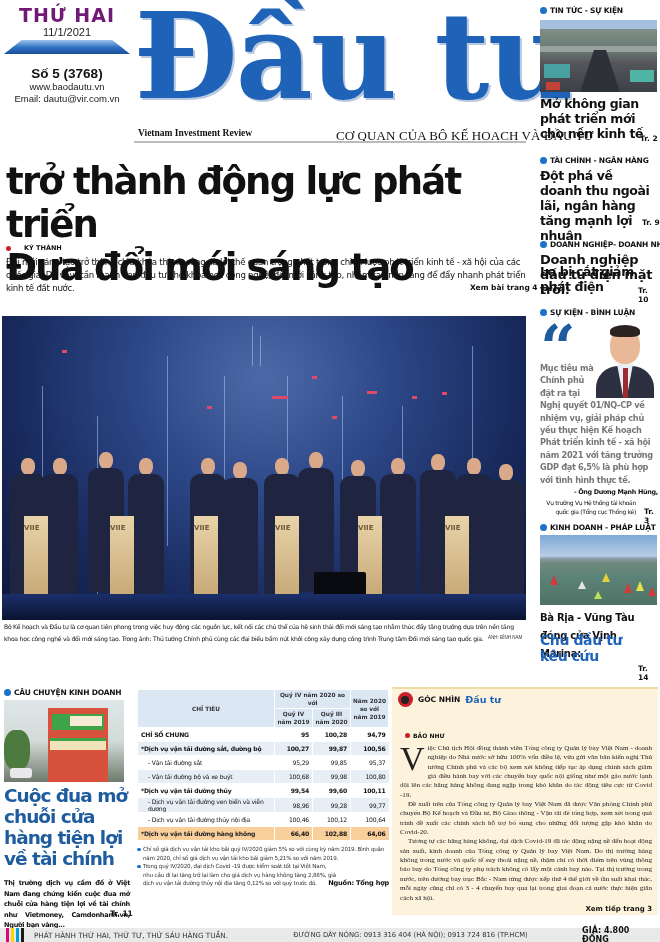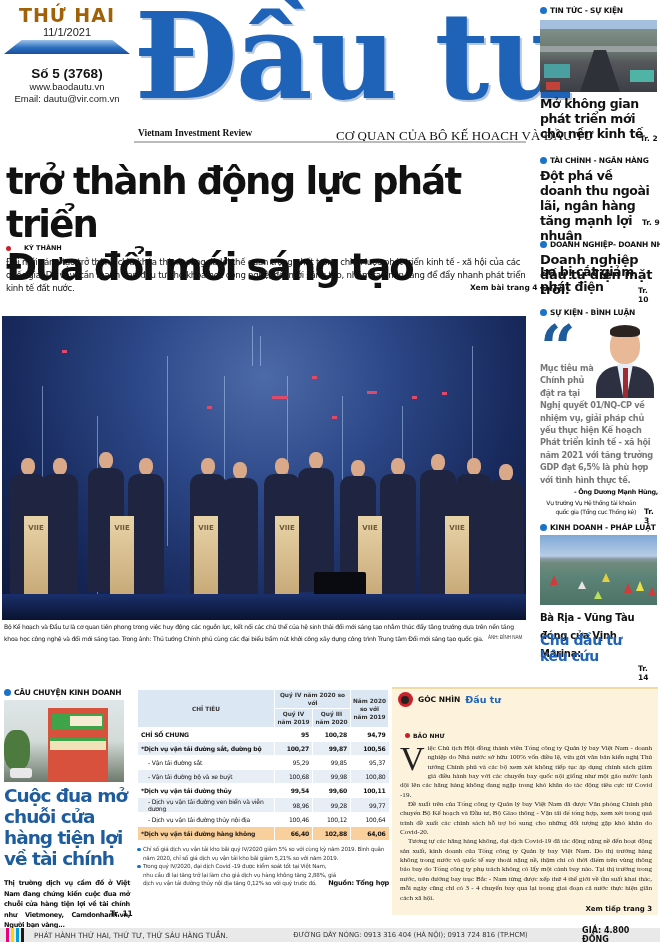--- a/index.html
+++ b/index.html
@@ -2,21 +2,21 @@
 <html><head>
 <meta charset="utf-8">
 <style>
   * { box-sizing: border-box; margin: 0; padding: 0; }
   html, body { width: 660px; height: 942px; background: #fff; overflow: hidden; }
   body { font-family: "Liberation Sans", sans-serif; color: #111; position: relative; }
   .abs { position: absolute; }
 
   
   #day-block { left: 4px; top: 4px; width: 126px; height: 50px; }
-  #day-name { font-family: "DejaVu Sans", sans-serif; font-weight: 900; font-size: 19px; text-align: center; letter-spacing: 1px; color: #a16207; }
+  #day-name { font-family: "DejaVu Sans", sans-serif; font-weight: 900; font-size: 19px; text-align: center; letter-spacing: 1px; color: #701a75; }
   #day-date { font-size: 11px; text-align: center; margin-top: 0px; color: #222; }
   #day-bar { position: absolute; left: 0; top: 36px; width: 126px; height: 14px;
     background: linear-gradient(180deg, #9ec3ea 0%, #2a6fc0 55%, #1d4f98 100%);
     clip-path: polygon(14% 0, 86% 0, 100% 100%, 0 100%); }
   #issue-block { left: 4px; top: 66px; width: 126px; text-align: center; }
   #issue-num { font-weight: 700; font-size: 13.5px; }
   #issue-web, #issue-email { font-size: 9.5px; line-height: 12px; color: #222; }
 
   
   #logo { left: 134px; top: -14px; width: 395px; height: 140px; font-family: "DejaVu Serif", serif; font-weight: 700;
@@ -68,21 +68,21 @@
   
   #main-photo { left: 2px; top: 316px; width: 524px; height: 304px; overflow: hidden;
     background: radial-gradient(ellipse at 50% 20%, #4d6aa8 0%, #2c4787 35%, #17285a 70%, #0d1738 100%); }
   #main-photo .floor { position: absolute; left: 0; bottom: 0; width: 100%; height: 26px; background: linear-gradient(180deg, #1a2f6b, #0a1330); }
   #main-photo .vline { position: absolute; top: 70px; width: 1px; height: 190px; background: rgba(170,200,240,.55); }
   #main-photo .redmark { position: absolute; width: 5px; height: 3px; background: #e04a6a; }
   #main-photo .person { position: absolute; bottom: 22px; width: 36px; height: 140px; }
   #main-photo .person .h { position: absolute; left: 11px; top: 0; width: 14px; height: 17px; border-radius: 45%; background: #d9a98a; }
   #main-photo .person .b { position: absolute; left: 0; top: 16px; width: 36px; height: 124px; border-radius: 10px 10px 0 0; background: #1f2540; }
   #main-photo .podium { position: absolute; bottom: 22px; width: 24px; height: 82px; background: linear-gradient(180deg, #e8d3a8, #c7a877); }
-  #main-photo .podium span { position: absolute; top: 8px; left: 0; width: 100%; text-align: center; font-size: 7px; font-weight: 700; color: #6d5a3c; font-family: "DejaVu Sans", sans-serif; }
+  #main-photo .podium span { position: absolute; top: 8px; left: 0; width: 100%; text-align: left; font-size: 7px; font-weight: 700; color: #6d5a3c; font-family: "DejaVu Sans", sans-serif; }
   #main-photo .speaker { position: absolute; left: 312px; bottom: 22px; width: 52px; height: 26px; background: #0a0b10; border-radius: 2px; }
   #photo-caption { left: 4px; top: 621px; width: 522px; font-family: "DejaVu Sans", sans-serif; font-size: 6.1px; line-height: 12px; letter-spacing: -0.25px; }
   #photo-credit { left: 488px; top: 635px; font-size: 4.5px; color: #333; }
 
   
   #bl-label { left: 4px; top: 688px; }
   #img-store { left: 4px; top: 700px; width: 120px; height: 82px; background: linear-gradient(180deg,#dfe6e8 0%,#d3dbd8 50%,#6e7a6c 100%); }
   #img-store .bldg { position: absolute; left: 44px; top: 8px; width: 60px; height: 74px; background: #d8513c; }
   #img-store .sign1 { position: absolute; left: 48px; top: 14px; width: 52px; height: 16px; background: #3fa34a; }
   #img-store .sign1b { position: absolute; left: 66px; top: 16px; width: 32px; height: 10px; background: #f6ecd3; }

